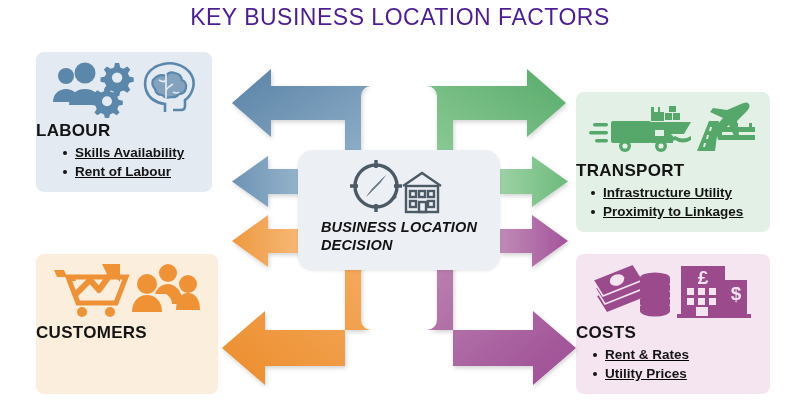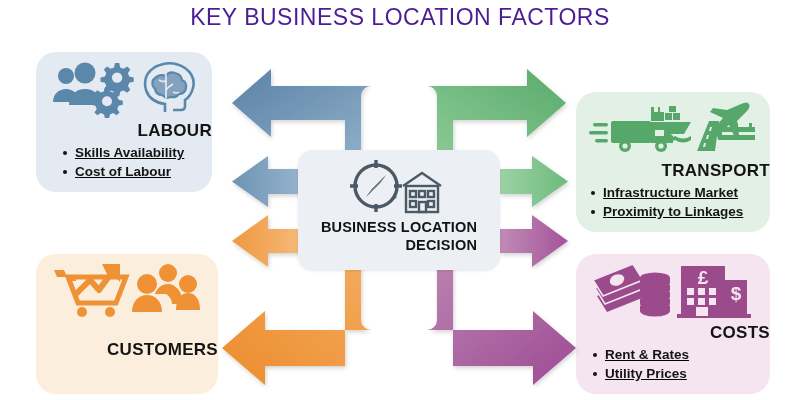--- a/index.html
+++ b/index.html
@@ -14,23 +14,23 @@
 
   .title{
     position:absolute;left:0;top:4px;width:800px;
     text-align:center;
     font-size:23px;font-weight:normal;letter-spacing:.5px;
     color:#4c1d95;
   }
 
   .card{
     position:absolute;
-    border-radius:20px;
+    border-radius:8px;
     box-sizing:border-box;
-    display:flex;flex-direction:column;align-items:flex-end;
+    display:flex;flex-direction:column;align-items:flex-start;
     padding-top:6px;
   }
   .card-icons{
     height:62px;width:100%;
     display:flex;align-items:center;justify-content:center;
     gap:2px;
   }
   .card-title{
     font-size:17px;font-weight:bold;color:#141414;
     letter-spacing:.3px;margin-top:1px;
@@ -45,39 +45,39 @@
     white-space:nowrap;
   }
   .bullets li:before{
     content:"";position:absolute;left:1px;top:7px;
     width:4px;height:4px;border-radius:50%;background:#141414;
   }
 
   
   #card-labour   {left:36px; top:52px;  width:176px;height:140px;background:#e4eaf1;}
   #card-transport{left:576px;top:52px;  width:194px;height:140px;background:#e3f0e5;margin-top:40px;}
-  #card-customers{left:36px; top:254px; width:182px;height:140px;background:#fbeedc;gap:17px;}
+  #card-customers{left:36px; top:254px; width:182px;height:140px;background:#fbeedc;}
   #card-costs    {left:576px;top:254px; width:194px;height:140px;background:#f5e5f0;}
 
   #card-labour .bullets{padding-left:26px;}
   #card-transport .bullets{padding-left:14px;}
   #card-customers .bullets{padding-left:22px;}
   #card-costs .bullets{}
 
   
   #center-node{
     position:absolute;left:298px;top:150px;width:202px;height:120px;
     background:#eceff3;border-radius:15px;
     box-shadow:0 1px 3px rgba(0,0,0,.10);
     display:flex;flex-direction:column;align-items:center;justify-content:flex-start;
     padding-top:8px;box-sizing:border-box;z-index:5;
   }
   #center-node .center-label{
     font-size:14.5px;font-weight:bold;color:#131313;
-    text-align:right;line-height:1.25;margin-top:2px;letter-spacing:.2px;
+    text-align:left;line-height:1.25;margin-top:2px;letter-spacing:.2px;font-style:italic;
   }
 
   .arrows{position:absolute;left:0;top:0;width:800px;height:400px;z-index:2;}
 </style>
 </head>
 <body>
 
 <div id="stage">
 
   <div class="title">KEY BUSINESS LOCATION FACTORS</div>
@@ -159,21 +159,21 @@
         <g fill="none" stroke="#5b87ab" stroke-width="2.6">
           <path d="M116 52 L116 44 Q101 42 97 30 Q93 15 106 7 Q122 -1 136 8 Q147 16 144 28 Q142 36 136 40 L136 46 Q136 50 132 50 L124 50"></path>
           <path d="M104 20 q6-7 13-4 q3-5 9-3 q6 1 7 7 q5 2 4 8 q-1 6-7 6 q-3 4-8 3 q-5 2-9-2 q-6 0-7-6 q-4-4-2-9z" stroke-width="2.2" fill="#5b87ab" fill-opacity="0.72"></path>
           <path d="M117 14 L117 38 M110 20 q5 3 7 0 M124 24 q-5 3-7 6 M124 32 q4 2 6 0" stroke="#e4eaf1" stroke-width="1.7"></path>
         </g>
       </svg>
     </div>
     <div class="card-title">LABOUR</div>
     <ul class="bullets">
       <li>Skills Availability</li>
-      <li>Cost of Labour</li>
+      <li>Rent of Labour</li>
     </ul>
   </div>
 
   <div class="card" id="card-transport">
     <div class="card-icons">
       <svg width="168" height="60" viewBox="0 0 168 60">
         <g fill="#55a86a">
           <g>
             <path d="M62 8 h3 v5 h4 v-5 h2 v5 h4 l0 9 h-13z"></path>
             <rect x="76" y="14" width="7" height="7"></rect>
@@ -204,21 +204,21 @@
               <circle cx="72" cy="47" r="2.6" fill="#e3f0e5"></circle>
             <rect x="4" y="24" width="15" height="3.4" rx="1.7"></rect>
             <rect x="0" y="32" width="19" height="3.4" rx="1.7"></rect>
             <rect x="6" y="40" width="13" height="3.4" rx="1.7"></rect>
           </g>
         </g>
       </svg>
     </div>
     <div class="card-title">TRANSPORT</div>
     <ul class="bullets">
-      <li>Infrastructure Market</li>
+      <li>Infrastructure Utility</li>
       <li>Proximity to Linkages</li>
     </ul>
   </div>
 
   <div id="center-node">
     <svg width="116" height="58" viewBox="0 0 116 58">
       <g fill="none" stroke="#4c5a66" stroke-width="3.4">
         <circle cx="35" cy="28" r="21"></circle>
         <path d="M35 2 v8 M35 46 v8 M9 28 h8 M53 28 h8"></path>
         <path d="M49 44 a21 21 0 0 1 6 -6" stroke-width="3"></path>

